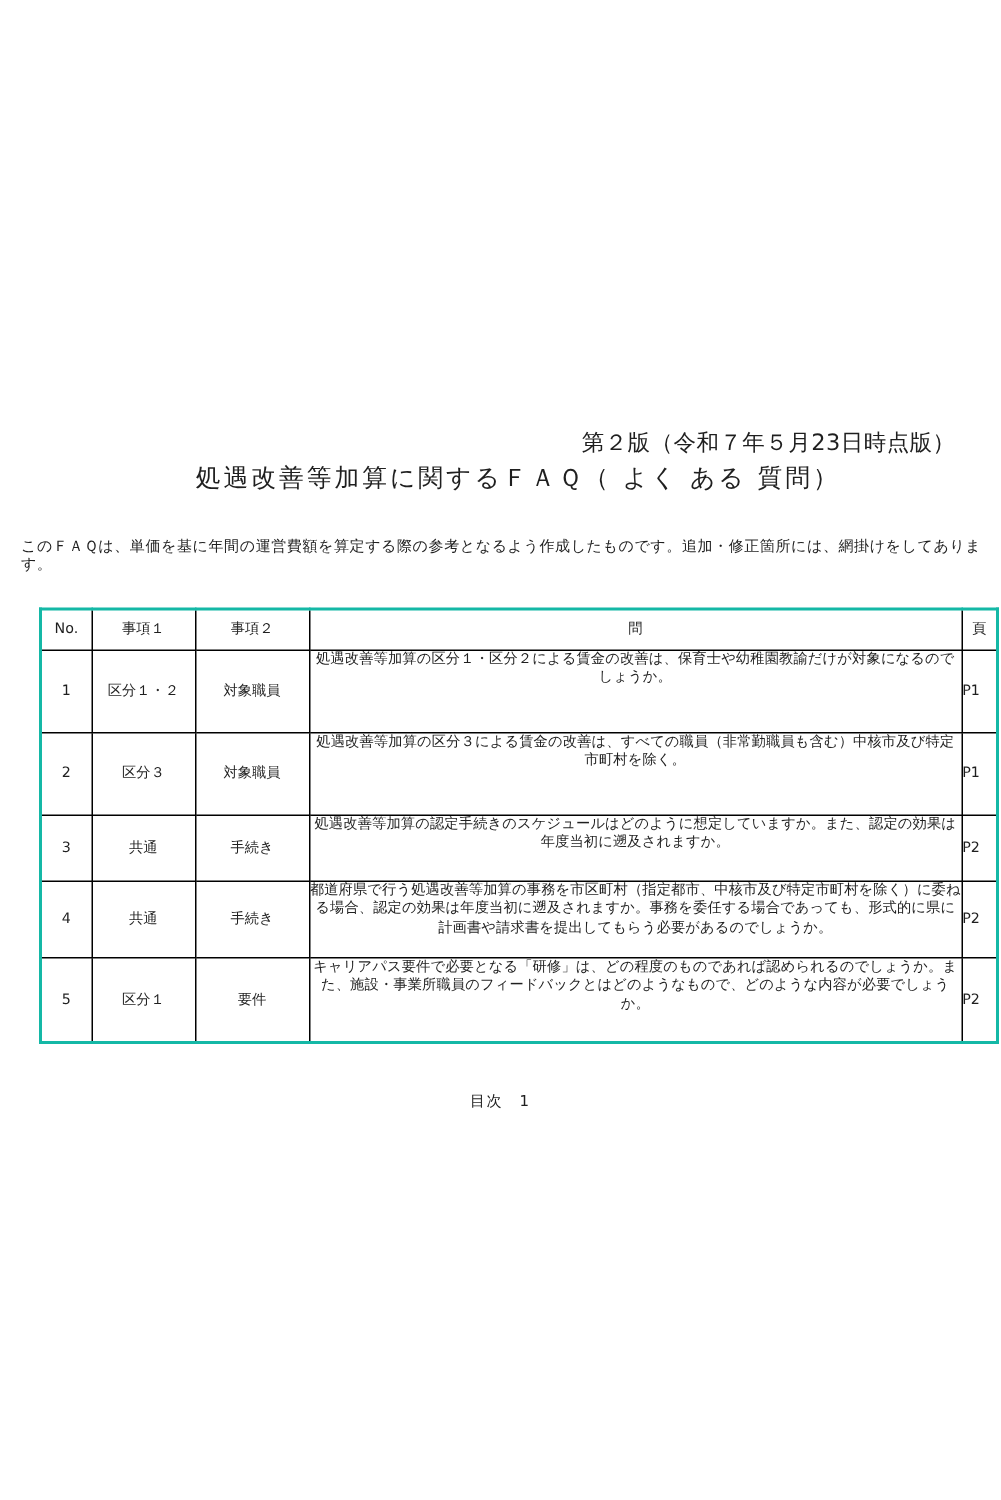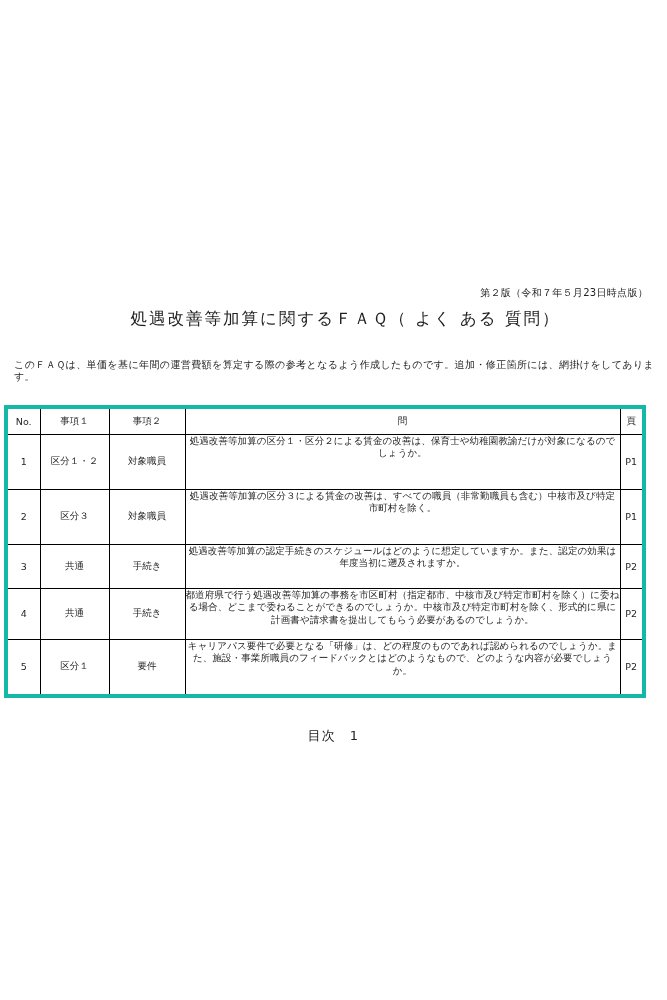--- a/index.html
+++ b/index.html
@@ -12,22 +12,22 @@
     width: 667px;
     height: 1000px;
     background: #ffffff;
     font-family: "DejaVu Sans", "Liberation Sans", sans-serif;
     color: #1f1f1f;
     overflow: hidden;
   }
   .edition {
     position: absolute;
     top: 286px;
-    right: 19px;
-    font-size: 10px;
+    right: 30px;
+    font-size: 15px;
     letter-spacing: 0.3px;
     white-space: nowrap;
   }
   .title {
     position: absolute;
     top: 308px;
     left: 12px;
     width: 100%;
     text-align: center;
     font-size: 16.5px;
@@ -42,25 +42,25 @@
     left: 14px;
     width: 640px;
     font-size: 10px;
     line-height: 12.4px;
     letter-spacing: 0.2px;
     text-align: justify;
   }
   table.faq-table {
     position: absolute;
     top: 405px;
-    left: 4px;
+    left: 26px;
     width: 638px;
     border-collapse: collapse;
     table-layout: fixed;
-    border: 4px solid #14b8a6;
+    border: 2px solid #14b8a6;
     font-size: 9.5px;
   }
   table.faq-table th,
   table.faq-table td {
     border: 1px solid #000000;
     font-weight: normal;
     padding: 0;
     color: #1f1f1f;
     overflow: hidden;
   }
@@ -82,30 +82,29 @@
   }
   td.cell-question {
     text-align: center;
     vertical-align: top;
     padding: 1px 4px 0 4px;
     line-height: 12.6px;
     letter-spacing: 0.1px;
     overflow-wrap: break-word;
   }
   td.cell-page {
-    text-align: center;
     vertical-align: middle;
   }
   .footer {
     position: absolute;
     top: 727px;
     left: 0;
     width: 100%;
     text-align: center;
-    font-size: 13px;
+    font-size: 10px;
     letter-spacing: 1px;
   }
 </style>
 </head>
 <body>
 
 <div class="page">
 
   <div class="edition">第２版（令和７年５月23日時点版）</div>
 
@@ -151,21 +150,21 @@
         <td class="cell-item">共通</td>
         <td class="cell-item">手続き</td>
         <td class="cell-question">処遇改善等加算の認定手続きのスケジュールはどのように想定していますか。また、認定の効果は年度当初に遡及されますか。</td>
         <td class="cell-page">P2</td>
       </tr>
 
       <tr class="data-row" style="height:51px">
         <td class="cell-no">4</td>
         <td class="cell-item">共通</td>
         <td class="cell-item">手続き</td>
-        <td class="cell-question">都道府県で行う処遇改善等加算の事務を市区町村（指定都市、中核市及び特定市町村を除く）に委ねる場合、どこまで委ねることができるのでしょうか。中核市及び特定市町村を除く、形式的に県に計画書や請求書を提出してもらう必要があるのでしょうか。</td>
+        <td class="cell-question">都道府県で行う処遇改善等加算の事務を市区町村（指定都市、中核市及び特定市町村を除く）に委ねる場合、認定の効果は年度当初に遡及されますか。事務を委任する場合であっても、形式的に県に計画書や請求書を提出してもらう必要があるのでしょうか。</td>
         <td class="cell-page">P2</td>
       </tr>
 
       <tr class="data-row" style="height:57px">
         <td class="cell-no">5</td>
         <td class="cell-item">区分１</td>
         <td class="cell-item">要件</td>
         <td class="cell-question">キャリアパス要件で必要となる「研修」は、どの程度のものであれば認められるのでしょうか。また、施設・事業所職員のフィードバックとはどのようなもので、どのような内容が必要でしょうか。</td>
         <td class="cell-page">P2</td>
       </tr>

